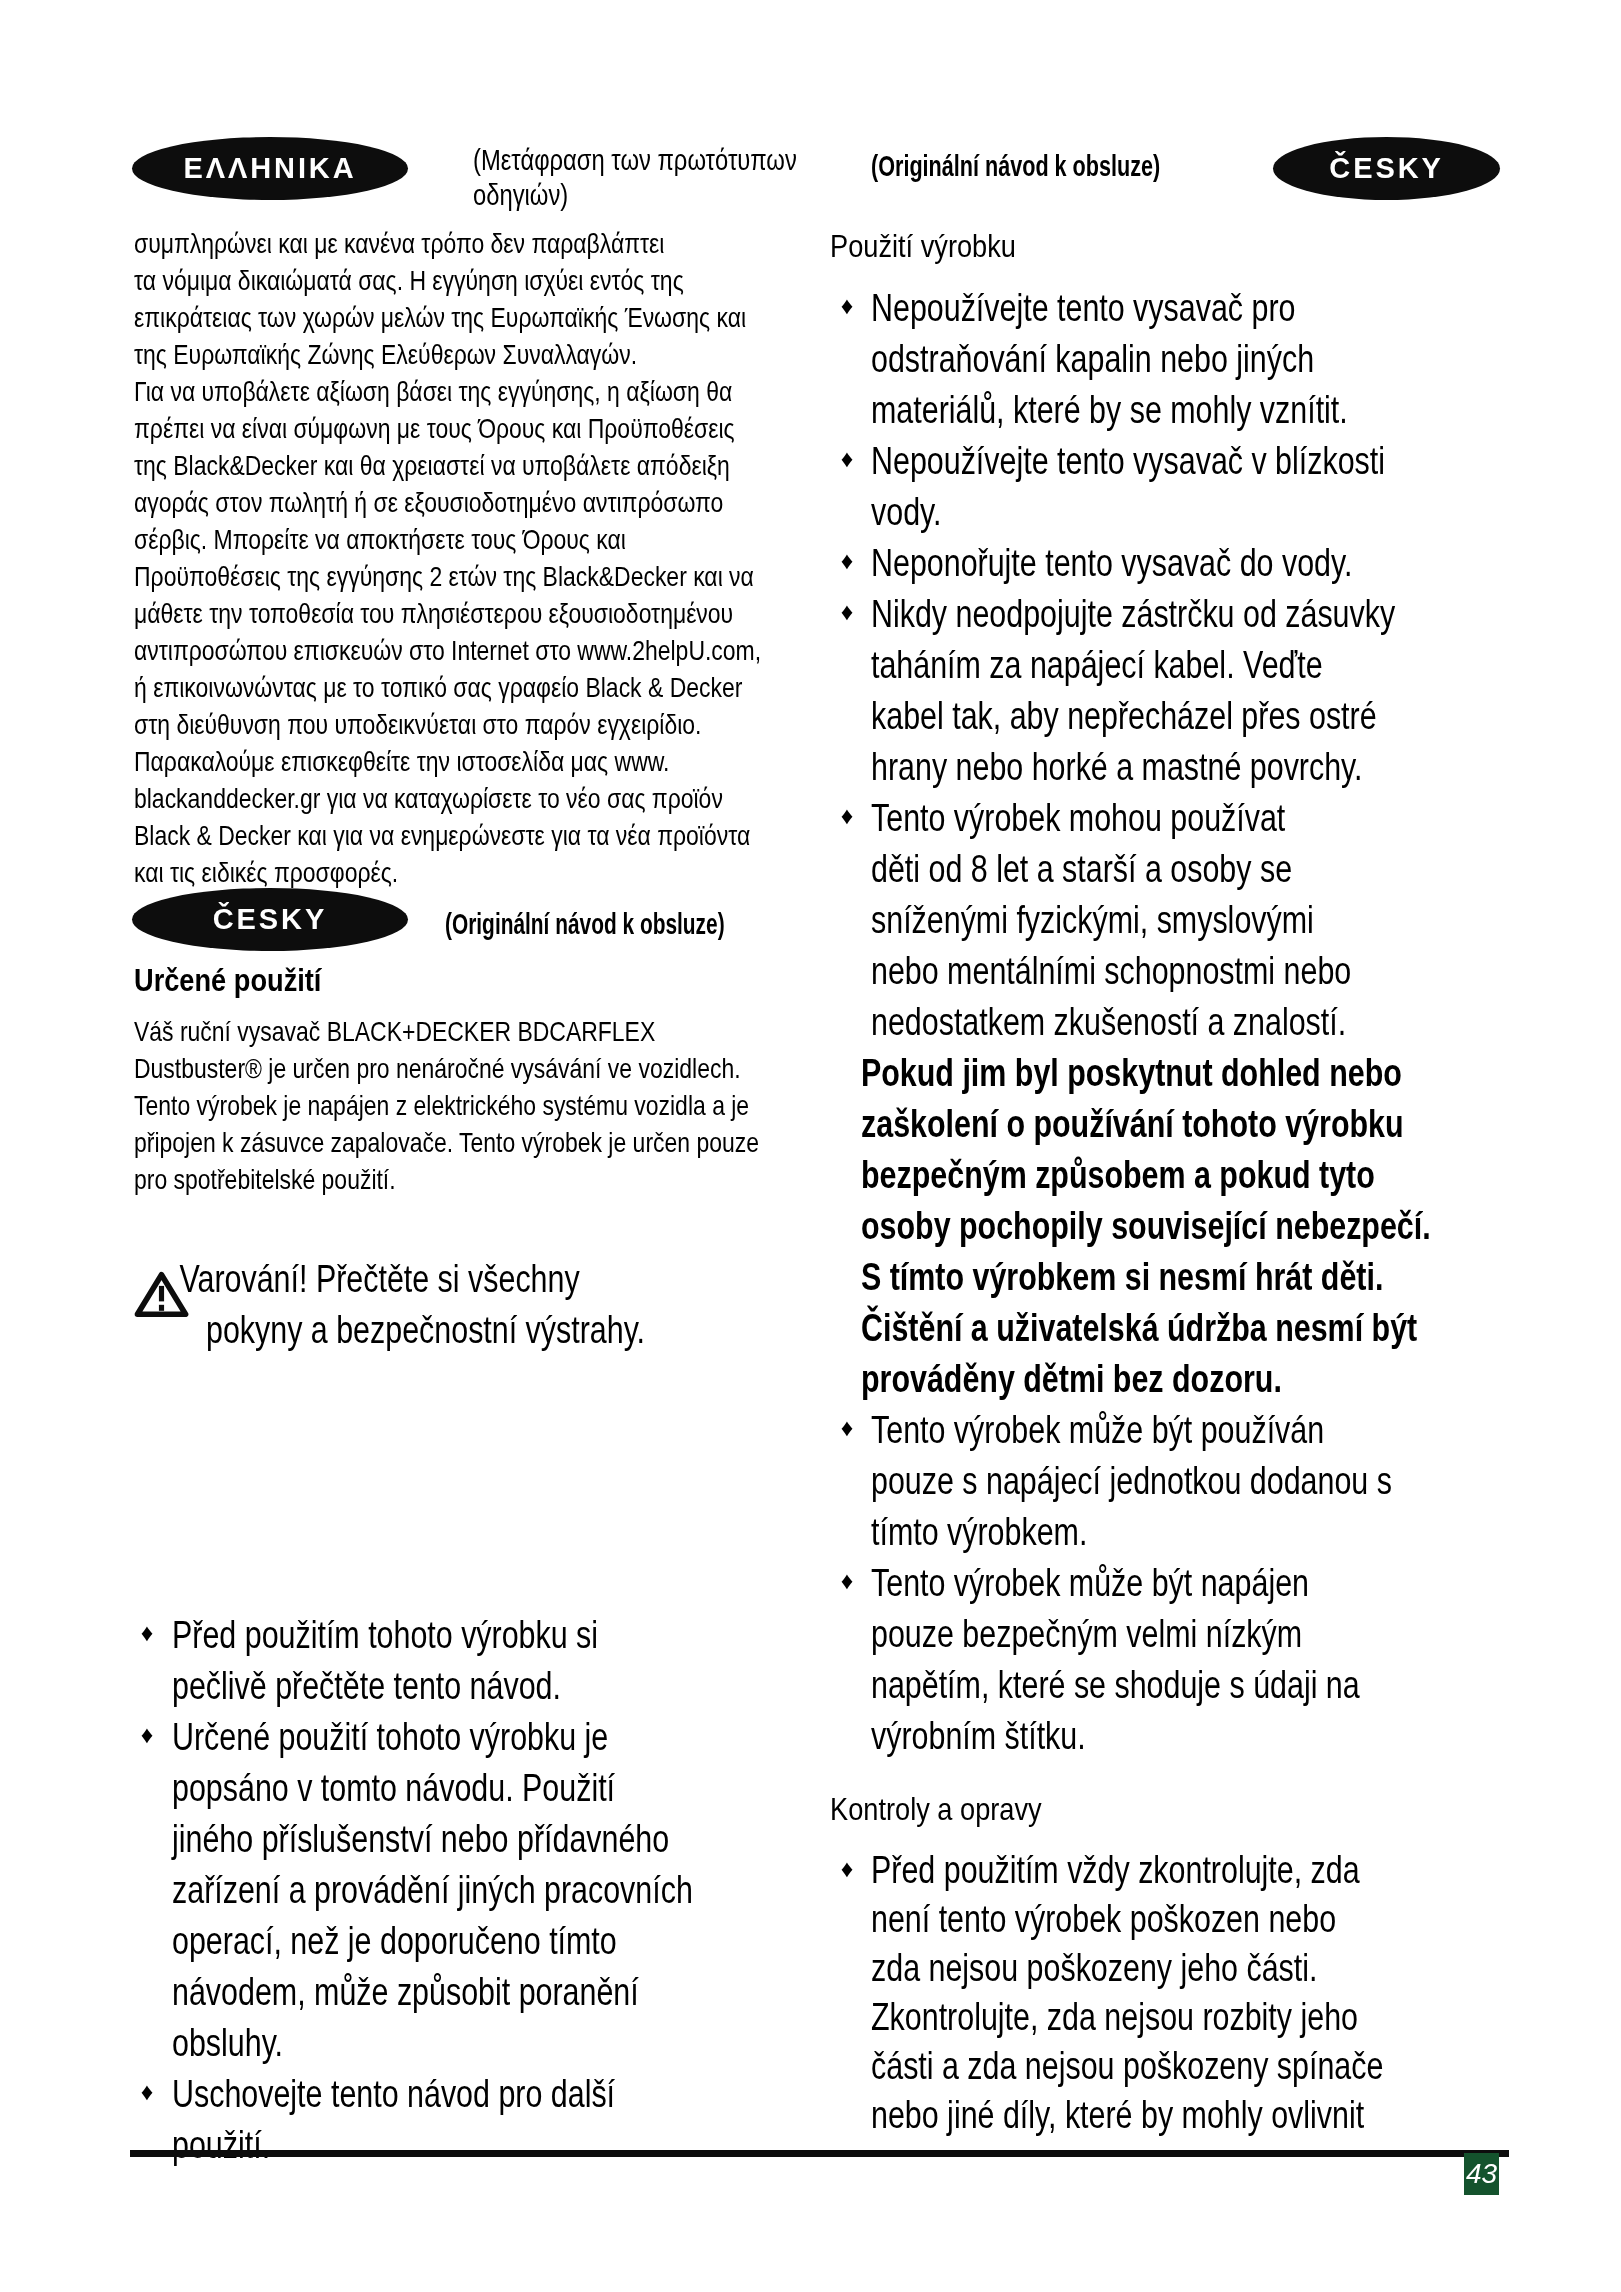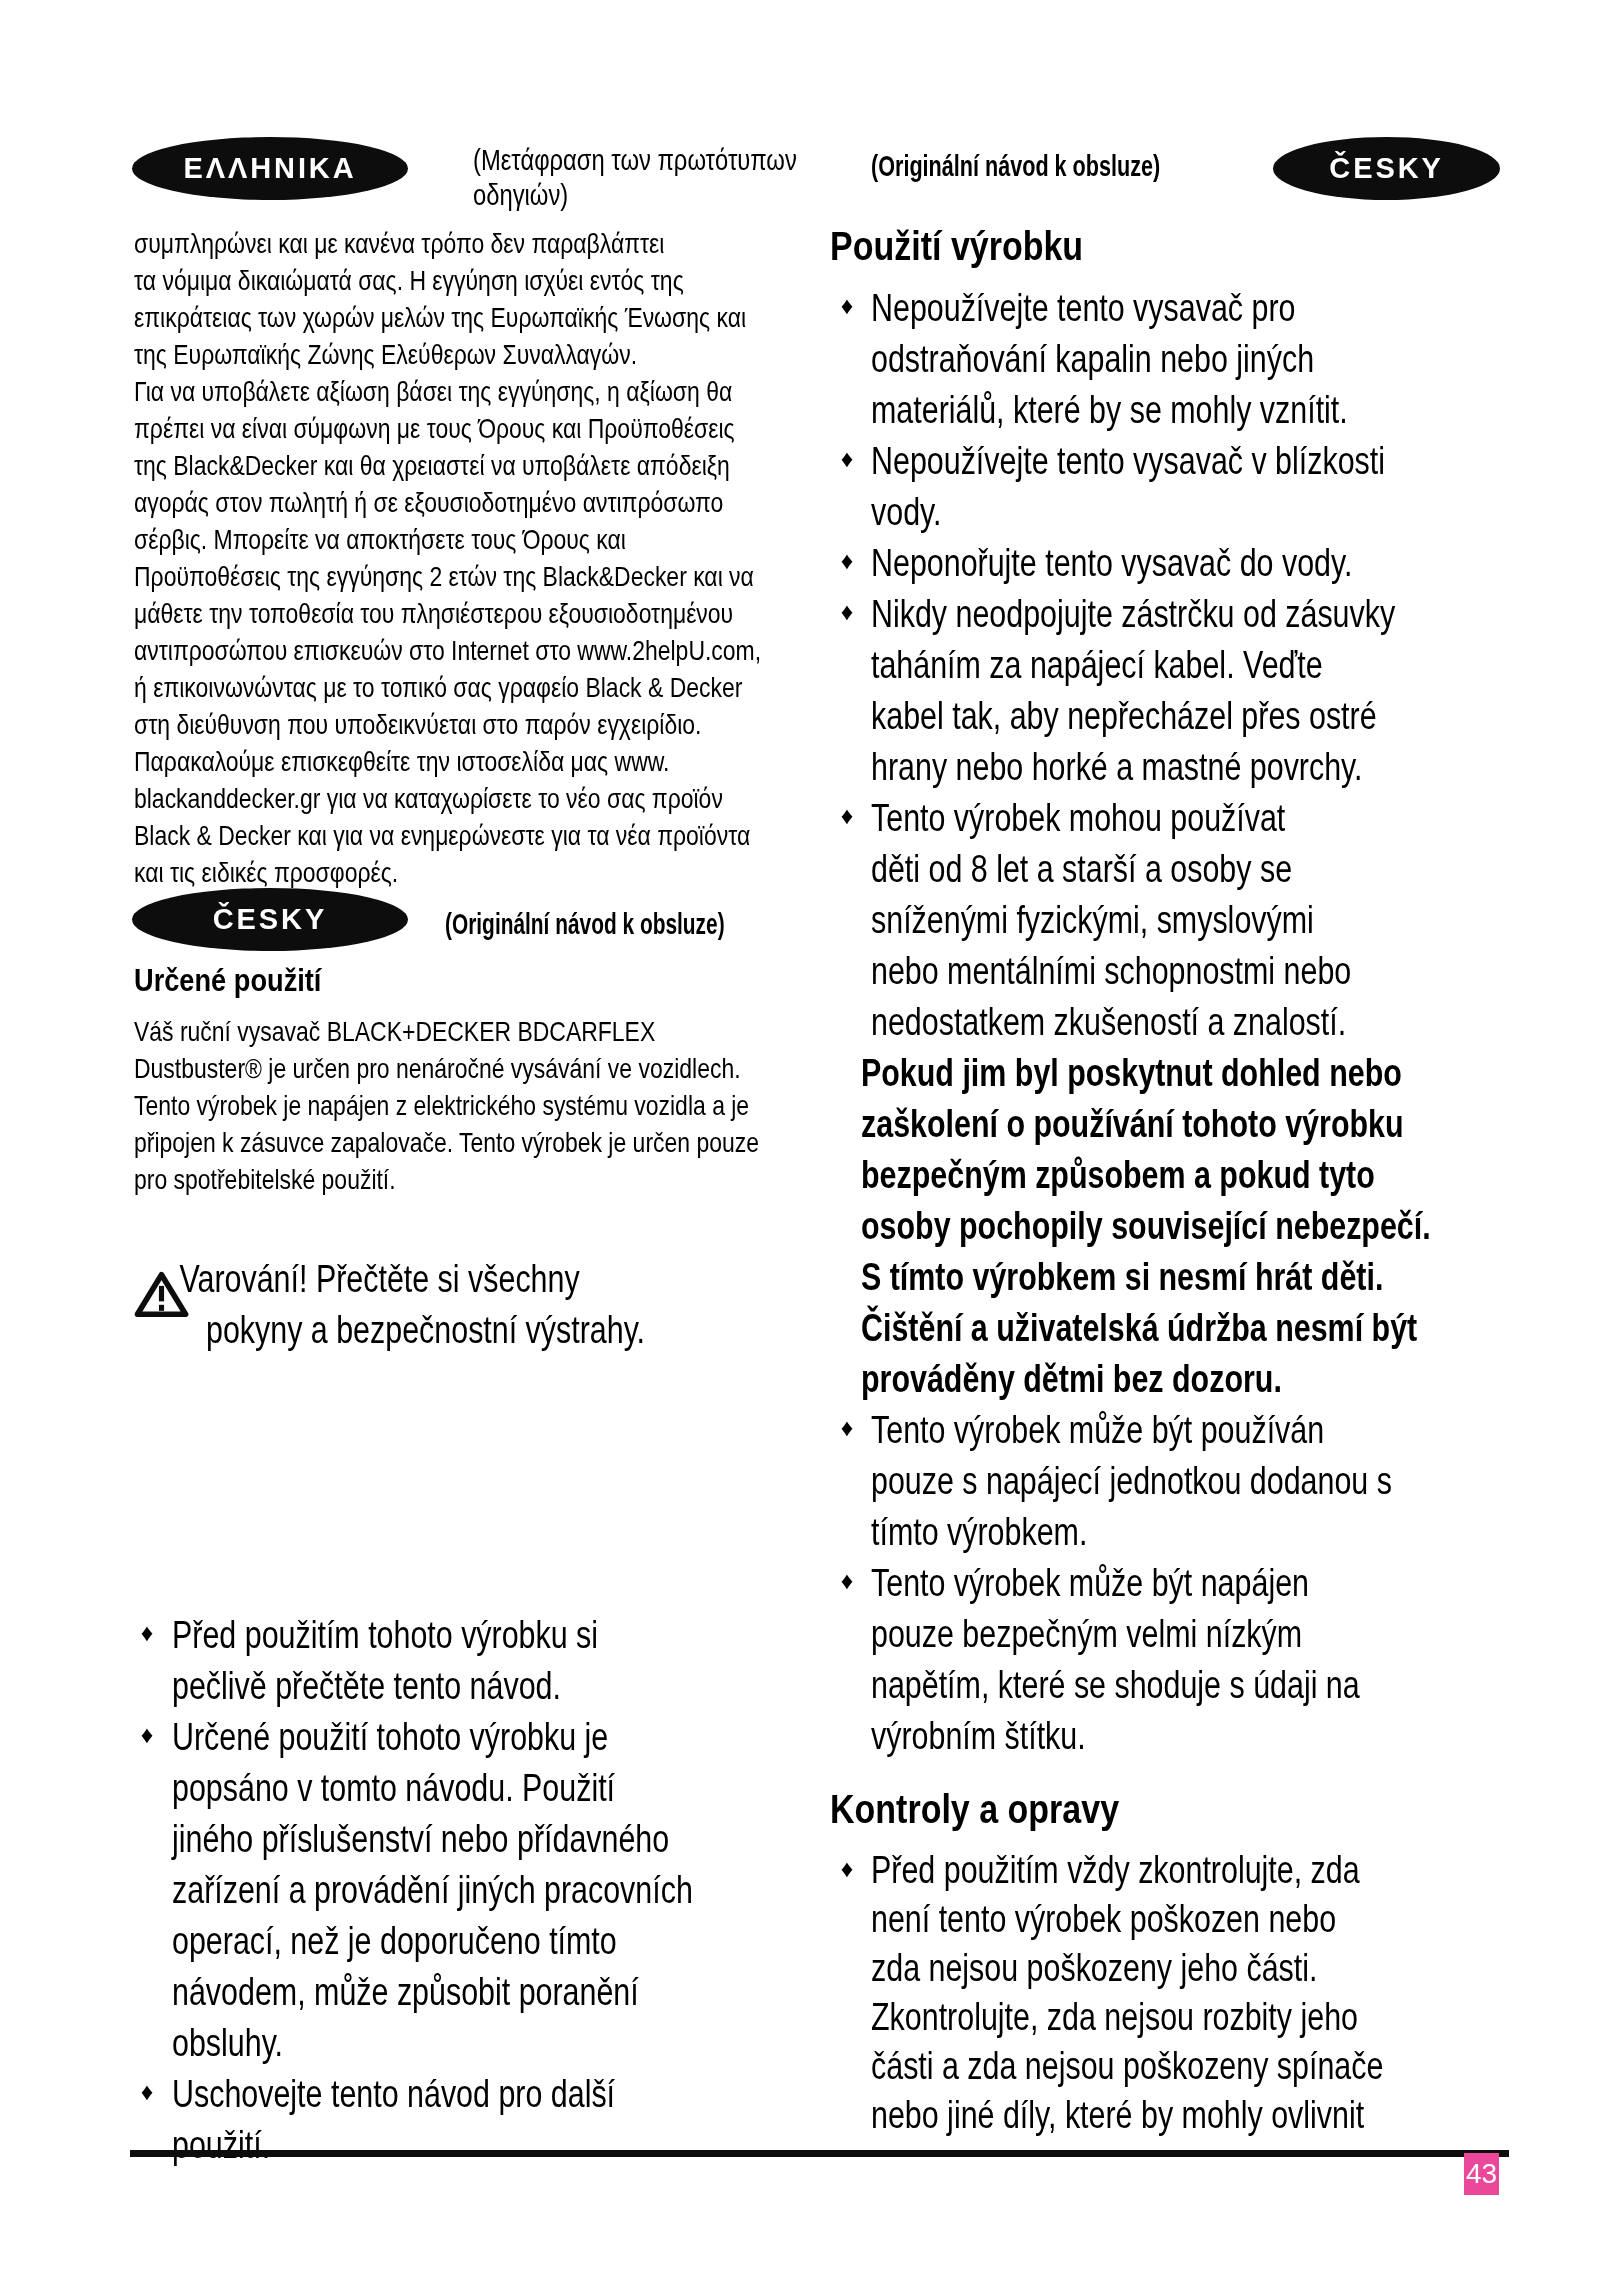--- a/index.html
+++ b/index.html
@@ -35,21 +35,21 @@
   .hdr{display:flex;align-items:flex-start;}
 
   .sub-greek{font-size:29px;line-height:35px;margin-left:27px;padding-top:5.9px;}
   .sub-czech{font-size:29px;font-weight:bold;padding-top:19.6px;margin-left:37px;}
   .sub-czech-r{font-size:30px;font-weight:bold;padding-left:41px;padding-top:11.8px;}
 
   .small{font-size:28px;line-height:37px;}
 
   .h-small{font-size:32px;font-weight:bold;line-height:39px;}
   .h-large{font-size:46px;font-weight:bold;line-height:53px;}
-  .h-right{font-size:40px;font-weight:bold;line-height:47px;}
+  .h-right{font-size:32px;font-weight:normal;line-height:47px;}
 
   
   .warning{display:block;}
   .warn-icon{position:absolute;left:2px;top:17.6px;width:55px;height:47px;}
   .warn-text{padding-left:108px;font-size:39px;line-height:51px;}
   .warn-bold-inner{font-weight:normal;text-indent:-34px;}
 
   
   .blist{position:absolute;left:0;}
   .bitem{position:relative;font-size:39px;line-height:51px;}
@@ -59,22 +59,22 @@
     position:absolute;font-size:24.5px;line-height:24.5px;top:11.8px;
   }
   .mark-l{left:8.8px;}
   .mark-r{left:10.8px;}
   .pokud{font-size:39px;line-height:51px;padding-left:31px;font-weight:bold;}
   .kitem{font-size:39px;line-height:49px;}
 
   .bottom-rule{position:absolute;left:130px;top:2150px;width:1379px;height:6.9px;background:#0d0d0d;}
   .page-num{
     position:absolute;left:1464px;top:2153px;width:35px;height:42px;
-    background:#ec4899;color:#fff;font-size:28px;
-    display:flex;align-items:center;justify-content:center;
+    background:#14532d;color:#fff;font-size:28px;
+    display:flex;align-items:center;justify-content:center;font-style:italic;
   }
 </style>
 </head>
 <body>
 
 <div class="page">
 
   <section class="col col-left">
 
     <div class="hdr abs" style="top:137px;left:0;gap:38px;">

